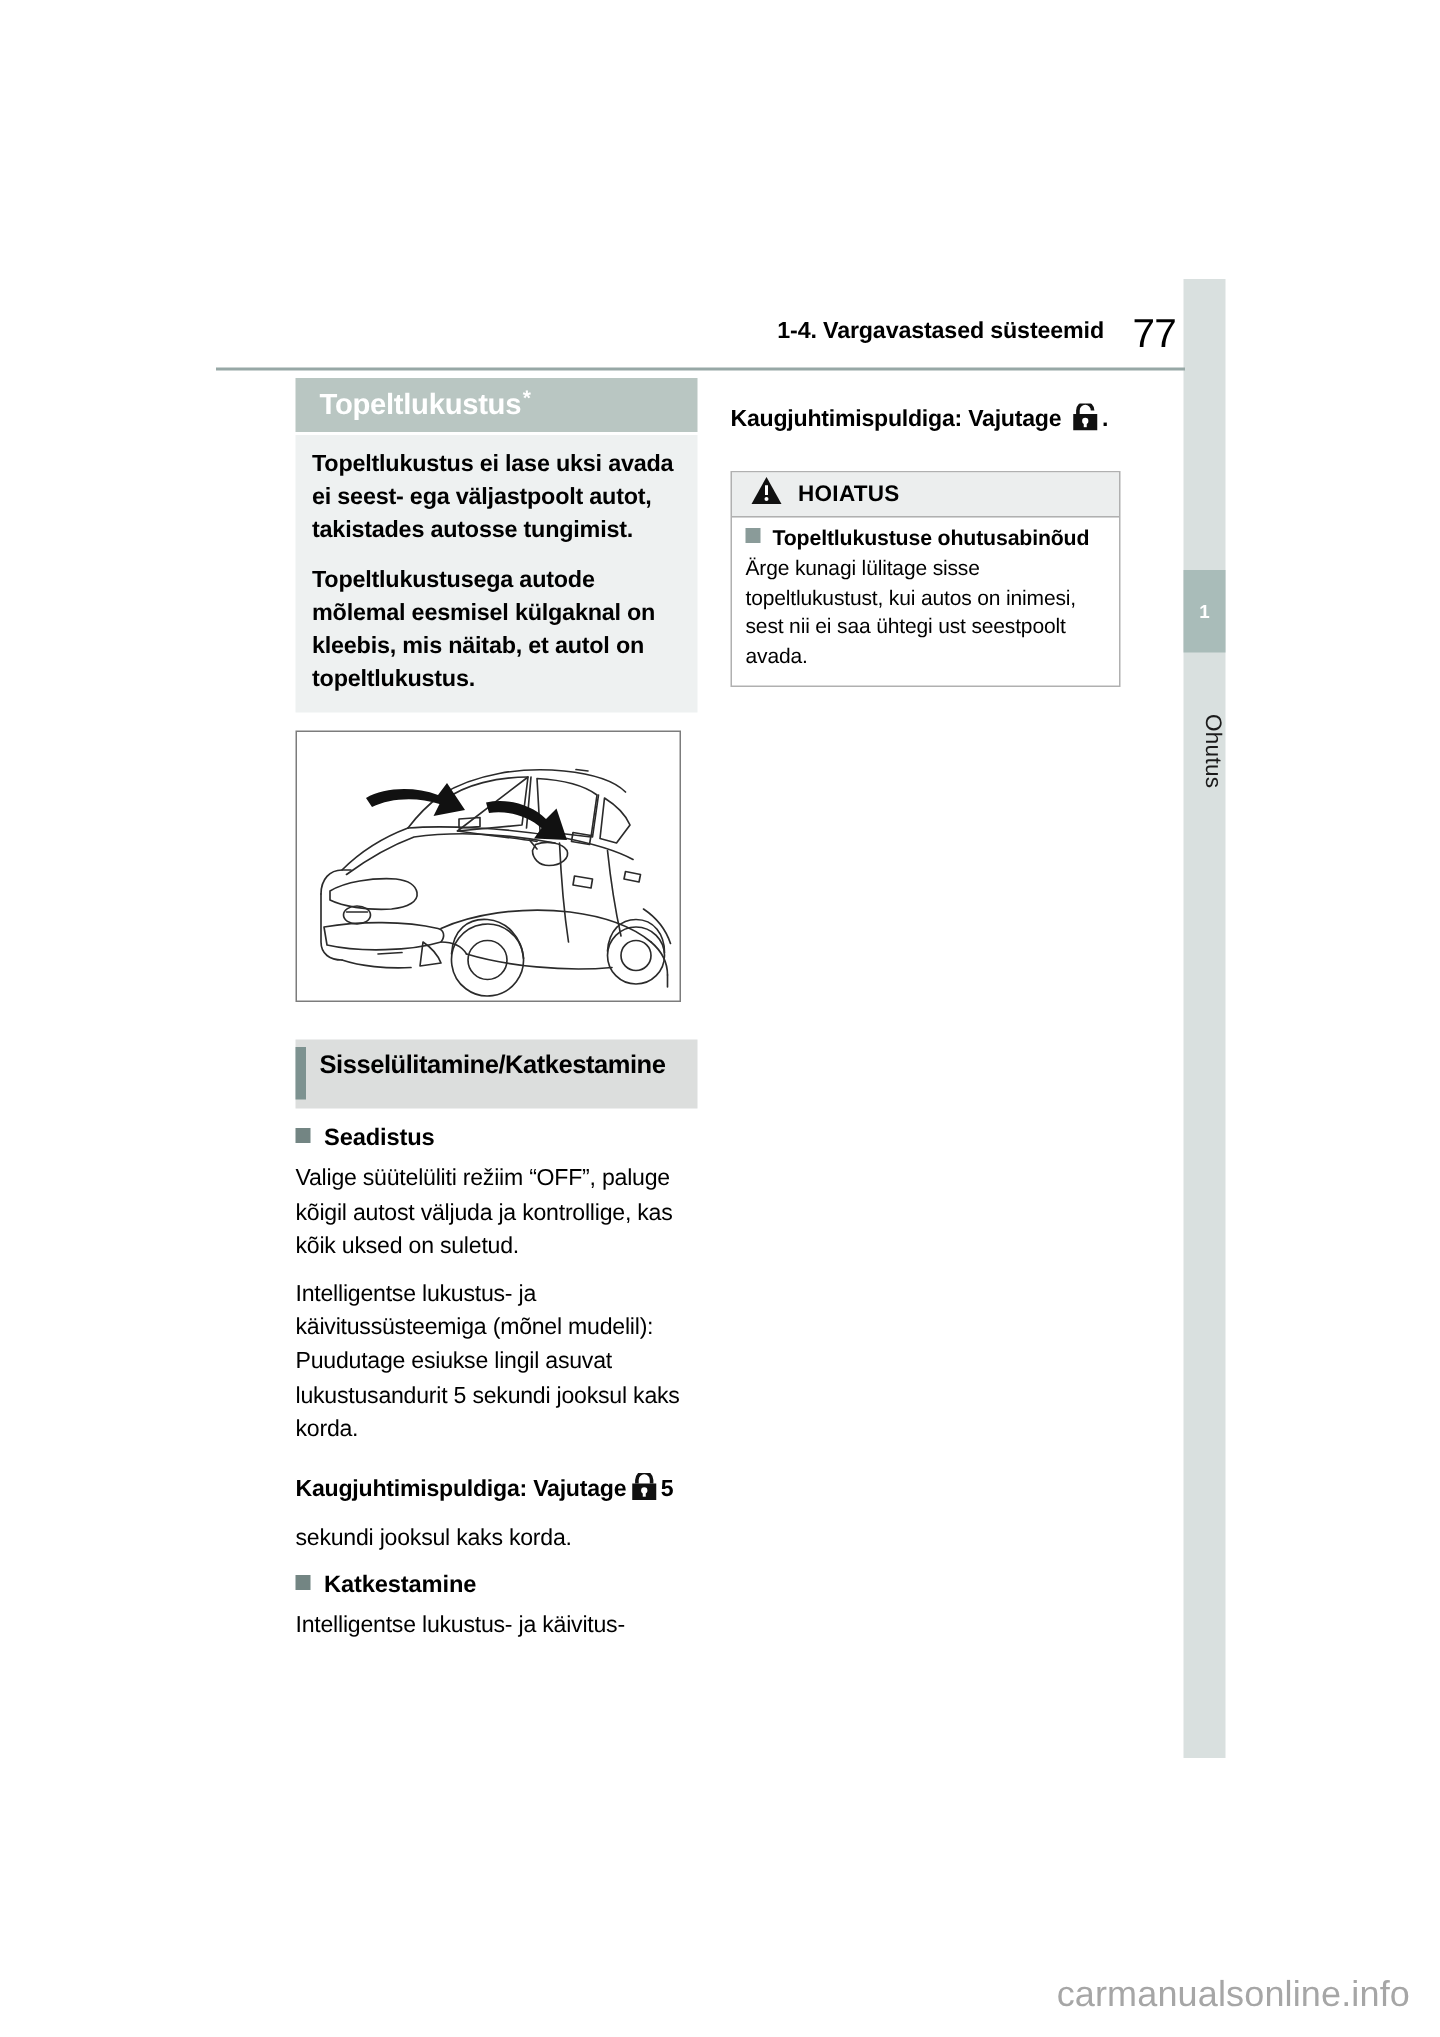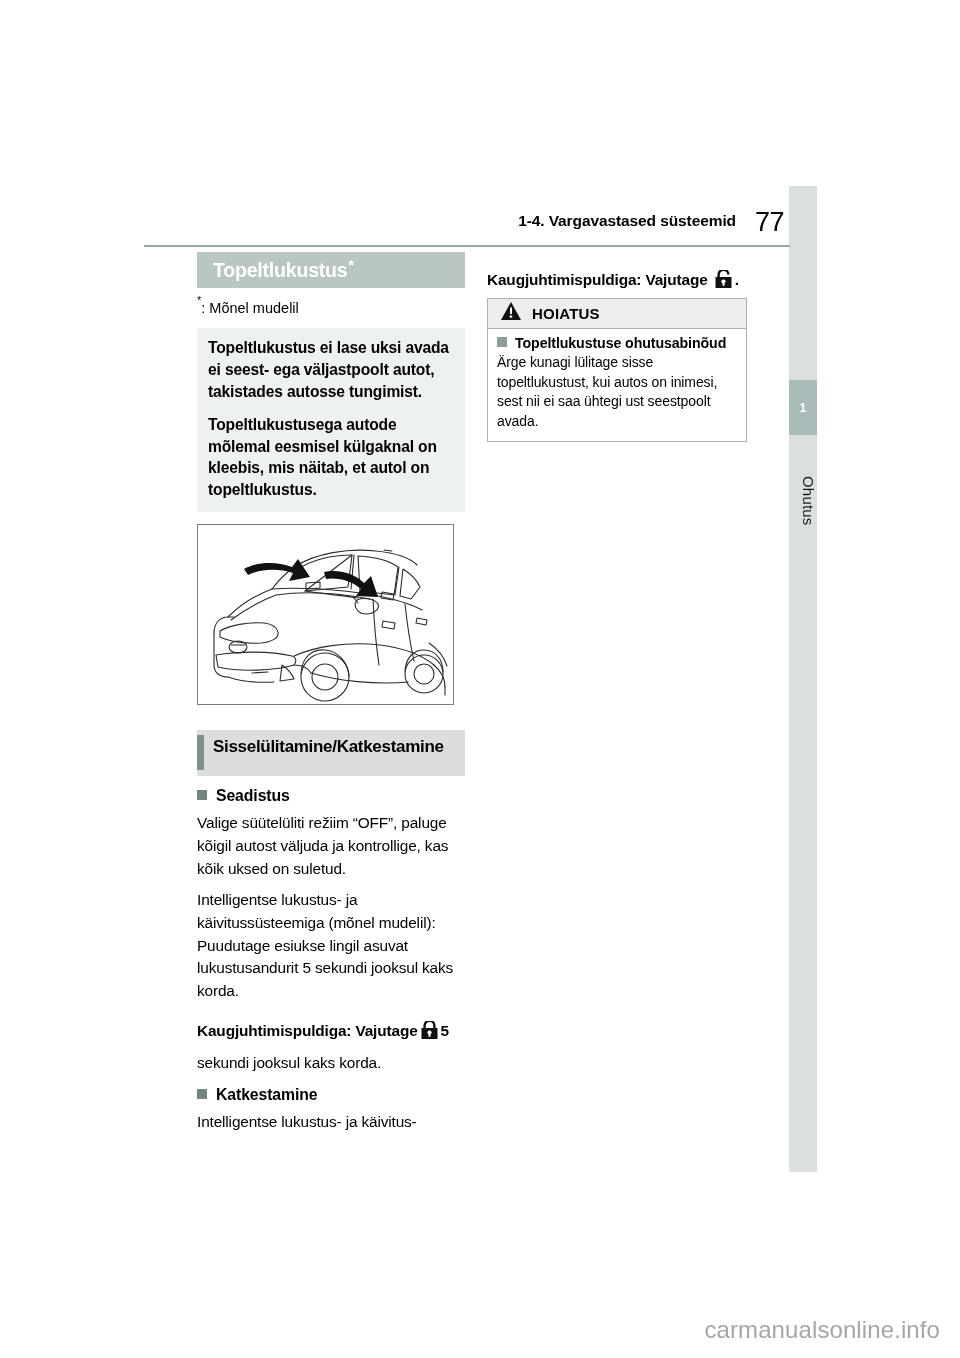--- a/index.html
+++ b/index.html
@@ -243,21 +243,21 @@
 
   
   .ico-inline {
     display: inline-block;
     vertical-align: -3px;
     margin: 0 3px;
   }
 
   
   .warn-box {
-    margin-top: 3px;
+    margin-top: 19px;
     width: 260px;
     border: 1px solid #b0b0b0;
     box-sizing: border-box;
     background: #ffffff;
   }
   .warn-head {
     background: #eceeee;
     border-bottom: 1px solid #b0b0b0;
     height: 30px;
     display: flex;
@@ -327,23 +327,20 @@
   </div>
   <div id="header-rule"></div>
 
   <div class="col" id="col-left">
 
     <div class="title-band">
       <span class="tb-text">Topeltlukustus</span>
         <span class="tb-star">*</span>
     </div>
 
-    <div class="footnote">
-      <span class="fn-star">*</span><span>: Mõnel mudelil</span>
-    </div>
 
     <div class="info-block">
       <p>Topeltlukustus ei lase uksi avada ei seest- ega väljastpoolt autot, takistades autosse tungimist.</p>
       <p>Topeltlukustusega autode mõlemal eesmisel külgaknal on kleebis, mis näitab, et autol on topeltlukustus.</p>
     </div>
 
     <div class="figure-box">
       <svg width="255" height="179" viewBox="0 0 255 179">
         <g fill="none" stroke="#2b2b2b" stroke-width="1.1" stroke-linejoin="round" stroke-linecap="round">
 

